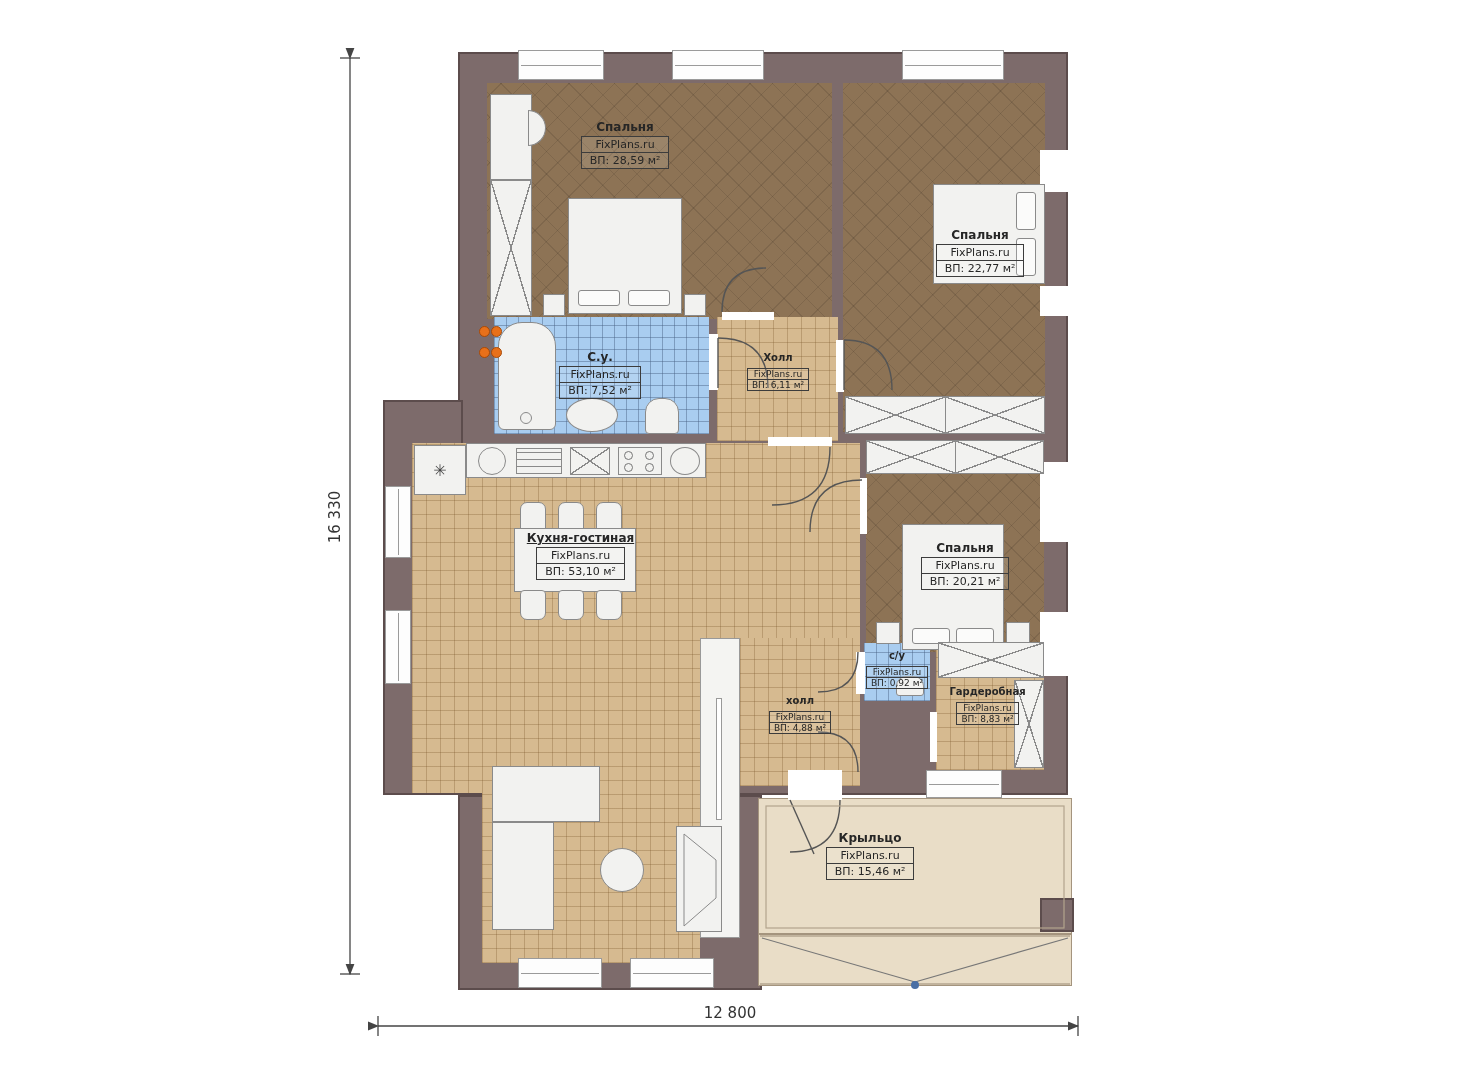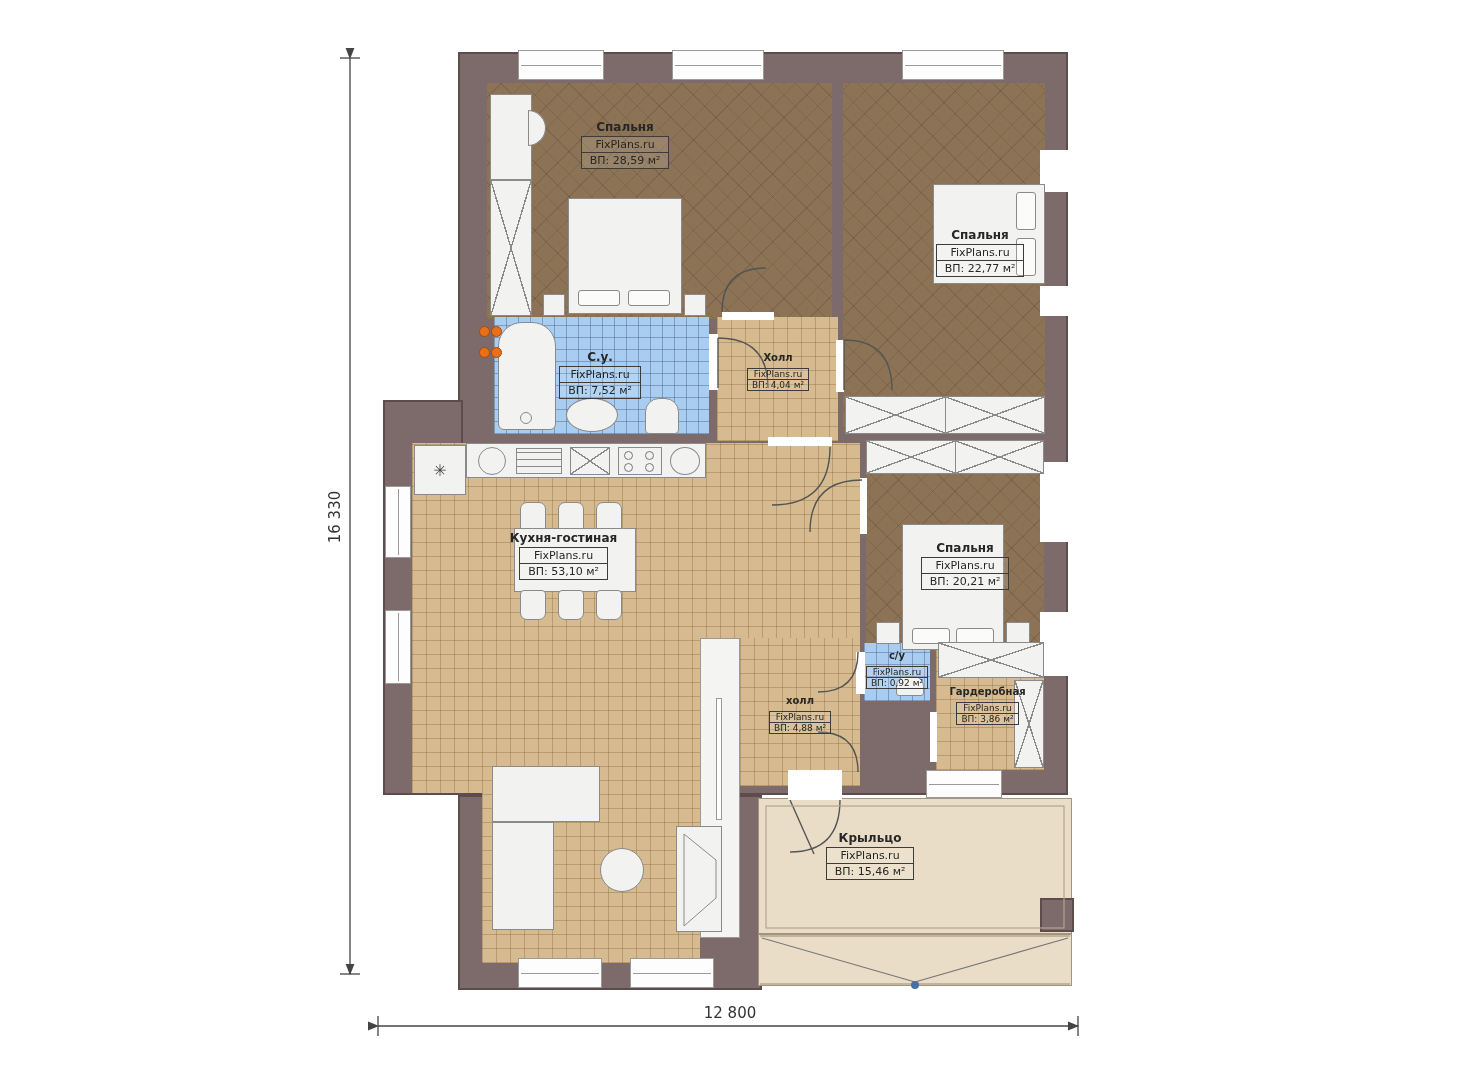--- a/index.html
+++ b/index.html
@@ -218,41 +218,41 @@
       <div class="ar">ВП: 22,77 м²</div></div>
   </div>
   <div class="room-label" style="left:525px;top:350px;width:150px;">
     <div class="rname">С.у.</div>
     <div class="rbox"><div class="wm">FixPlans.ru</div>
       <div class="ar">ВП: 7,52 м²</div></div>
   </div>
   <div class="room-label small" style="left:722px;top:352px;width:112px;">
     <div class="rname">Холл</div>
     <div class="rbox"><div class="wm">FixPlans.ru</div>
-      <div class="ar">ВП: 4,04 м²</div></div>
-  </div>
-  <div class="room-label" style="left:481px;top:531px;width:165px;">
+      <div class="ar">ВП: 6,11 м²</div></div>
+  </div>
+  <div class="room-label" style="left:498px;top:531px;width:165px;text-decoration:underline;">
     <div class="rname">Кухня-гостиная</div>
     <div class="rbox"><div class="wm">FixPlans.ru</div>
       <div class="ar">ВП: 53,10 м²</div></div>
   </div>
   <div class="room-label" style="left:890px;top:541px;width:150px;">
     <div class="rname">Спальня</div>
     <div class="rbox"><div class="wm">FixPlans.ru</div>
       <div class="ar">ВП: 20,21 м²</div></div>
   </div>
   <div class="room-label small" style="left:855px;top:650px;width:84px;">
     <div class="rname">с/у</div>
     <div class="rbox"><div class="wm">FixPlans.ru</div>
       <div class="ar">ВП: 0,92 м²</div></div>
   </div>
   <div class="room-label small" style="left:915px;top:686px;width:145px;">
     <div class="rname">Гардеробная</div>
     <div class="rbox"><div class="wm">FixPlans.ru</div>
-      <div class="ar">ВП: 3,86 м²</div></div>
+      <div class="ar">ВП: 8,83 м²</div></div>
   </div>
   <div class="room-label small" style="left:742px;top:695px;width:116px;">
     <div class="rname">холл</div>
     <div class="rbox"><div class="wm">FixPlans.ru</div>
       <div class="ar">ВП: 4,88 м²</div></div>
   </div>
   <div class="room-label" style="left:795px;top:831px;width:150px;">
     <div class="rname">Крыльцо</div>
     <div class="rbox"><div class="wm">FixPlans.ru</div>
       <div class="ar">ВП: 15,46 м²</div></div>

